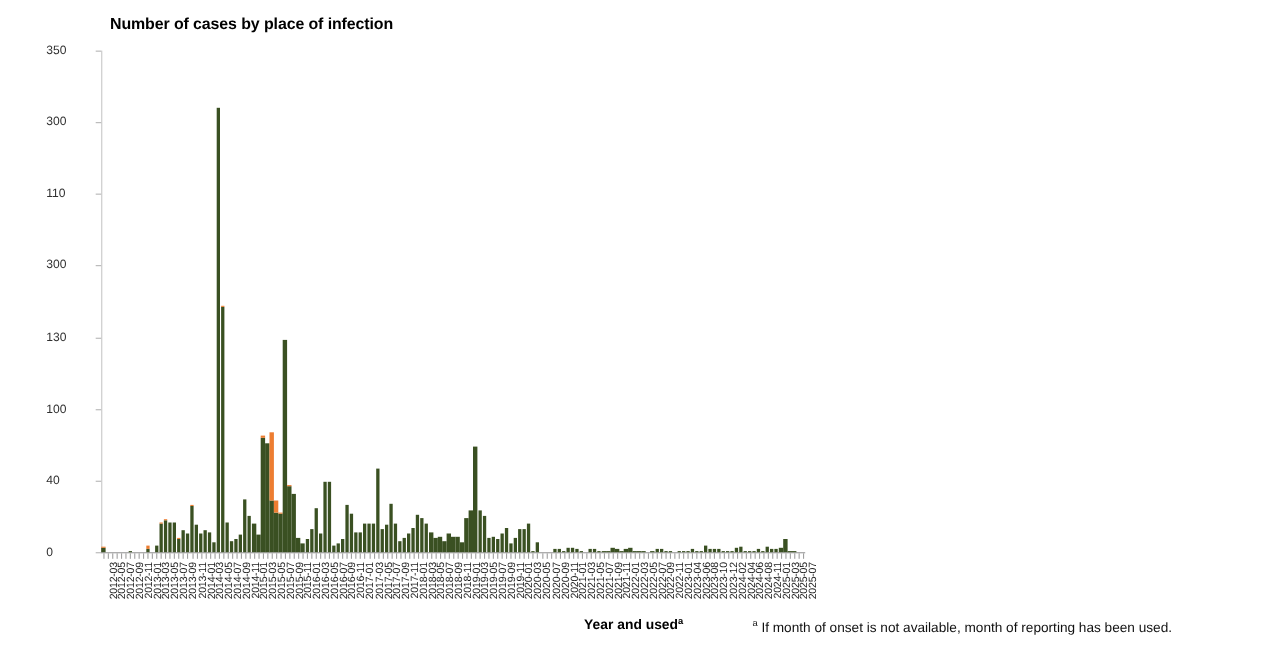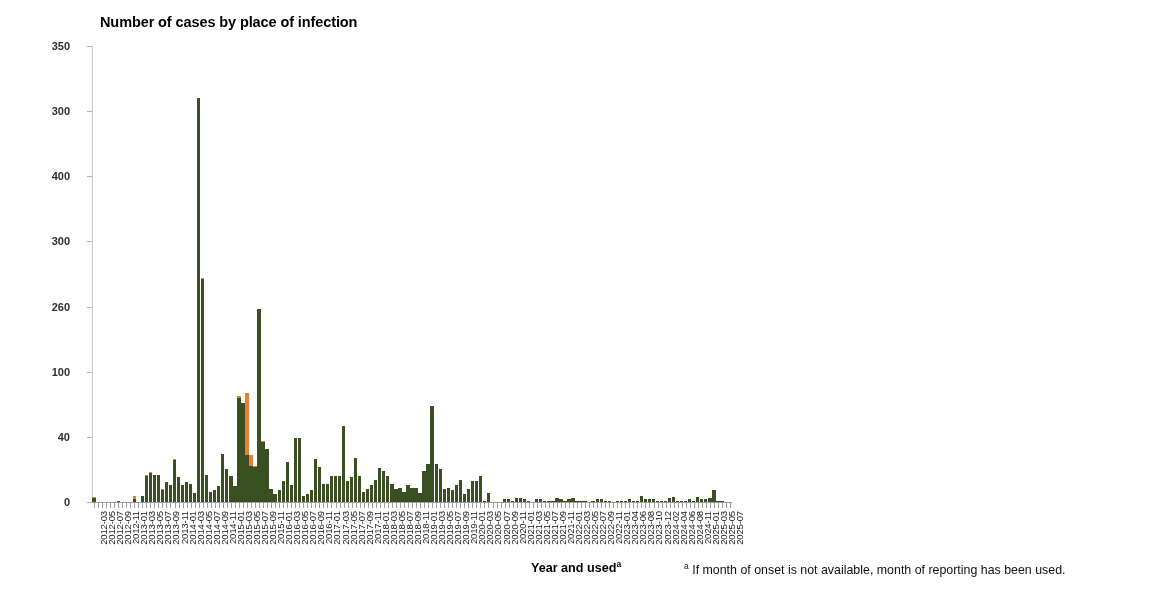--- a/index.html
+++ b/index.html
@@ -50,27 +50,26 @@
   .axis-bottom {
     position: absolute;
     left: 92px;
     top: 502px;
     width: 640px;
     height: 1px;
     background: #9a9a9a;
   }
   .ytick-label {
     position: absolute;
-    right: 12px;
+    right: 0;
     width: 40px;
-    text-align: right;
+    text-align: left;
     font-size: 11px;
     color: #303030;
     transform: translateY(-50%);
-    font-weight: bold;
   }
   .ytick-mark {
     position: absolute;
     left: 87px;
     width: 5px;
     height: 1px;
     background: #b5b5b5;
   }
   .ytick-holder {
     position: absolute;
@@ -164,29 +163,29 @@
       <div class="ytick-mark" style="top: 502px;"></div>
       <div class="ytick-holder" style="top: 436.857px;">
         <div class="ytick-label" style="position: relative; top: 0px;">40</div>
       </div>
       <div class="ytick-mark" style="top: 436.857px;"></div>
       <div class="ytick-holder" style="top: 371.714px;">
         <div class="ytick-label" style="position: relative; top: 0px;">100</div>
       </div>
       <div class="ytick-mark" style="top: 371.714px;"></div>
       <div class="ytick-holder" style="top: 306.571px;">
-        <div class="ytick-label" style="position: relative; top: 0px;">260</div>
+        <div class="ytick-label" style="position: relative; top: 0px;">130</div>
       </div>
       <div class="ytick-mark" style="top: 306.571px;"></div>
       <div class="ytick-holder" style="top: 241.429px;">
         <div class="ytick-label" style="position: relative; top: 0px;">300</div>
       </div>
       <div class="ytick-mark" style="top: 241.429px;"></div>
       <div class="ytick-holder" style="top: 176.286px;">
-        <div class="ytick-label" style="position: relative; top: 0px;">400</div>
+        <div class="ytick-label" style="position: relative; top: 0px;">110</div>
       </div>
       <div class="ytick-mark" style="top: 176.286px;"></div>
       <div class="ytick-holder" style="top: 111.143px;">
         <div class="ytick-label" style="position: relative; top: 0px;">300</div>
       </div>
       <div class="ytick-mark" style="top: 111.143px;"></div>
       <div class="ytick-holder" style="top: 46px;">
         <div class="ytick-label" style="position: relative; top: 0px;">350</div>
       </div>
       <div class="ytick-mark" style="top: 46px;"></div>

